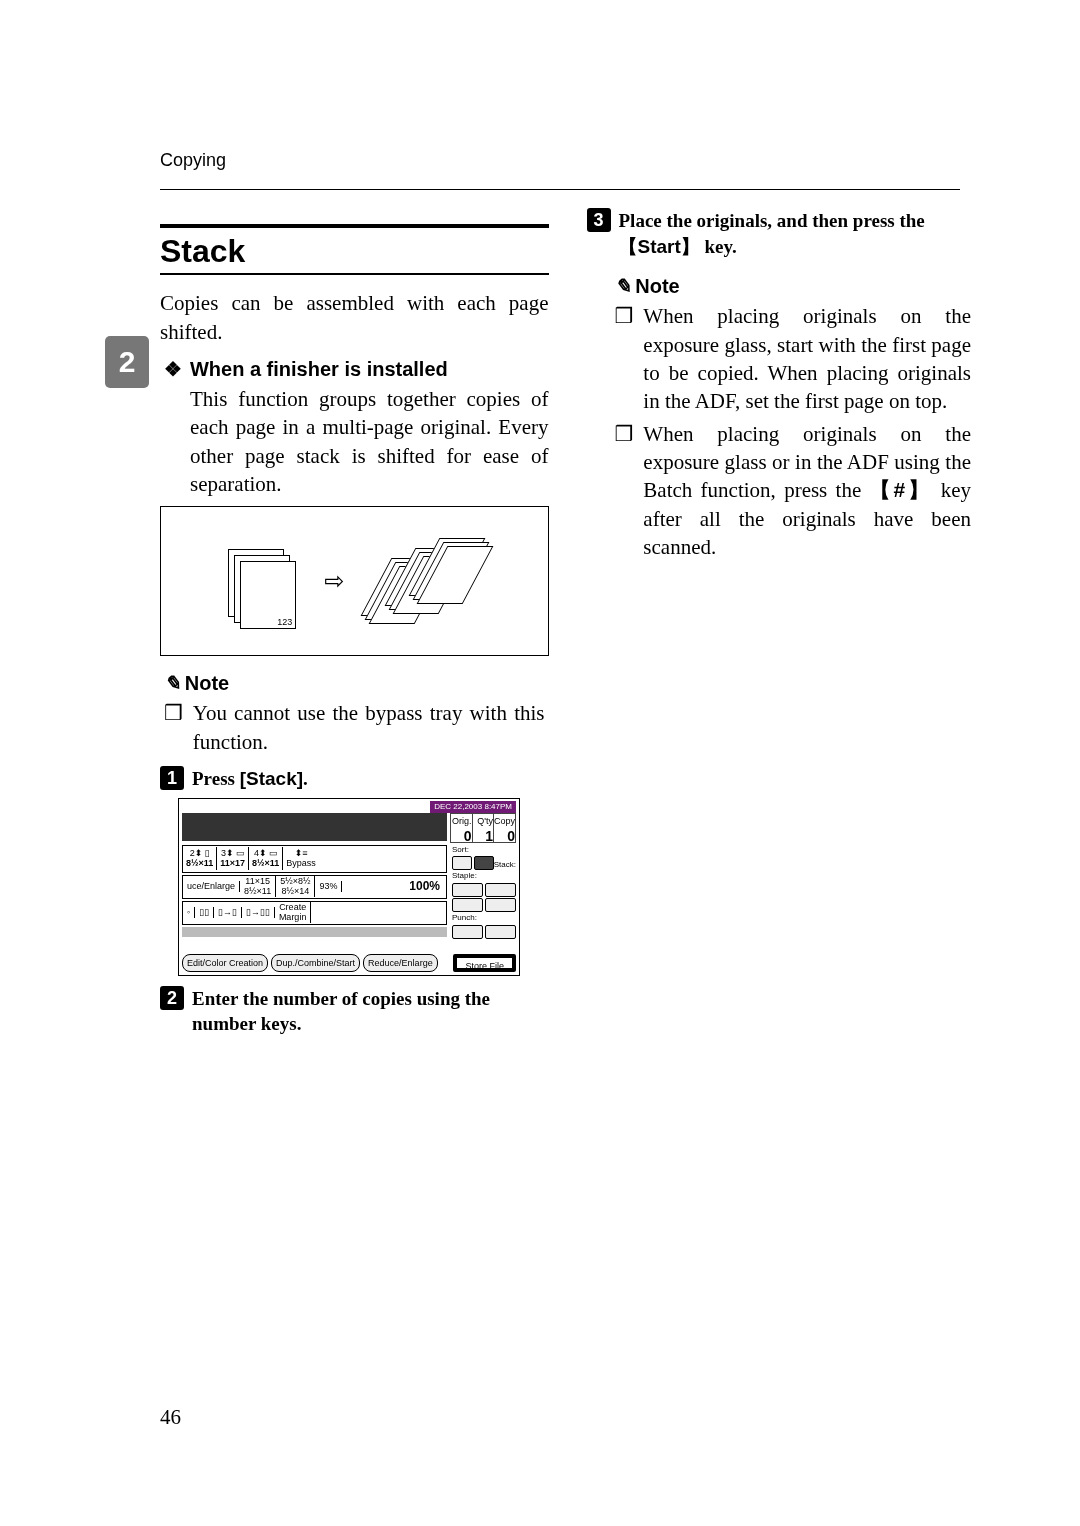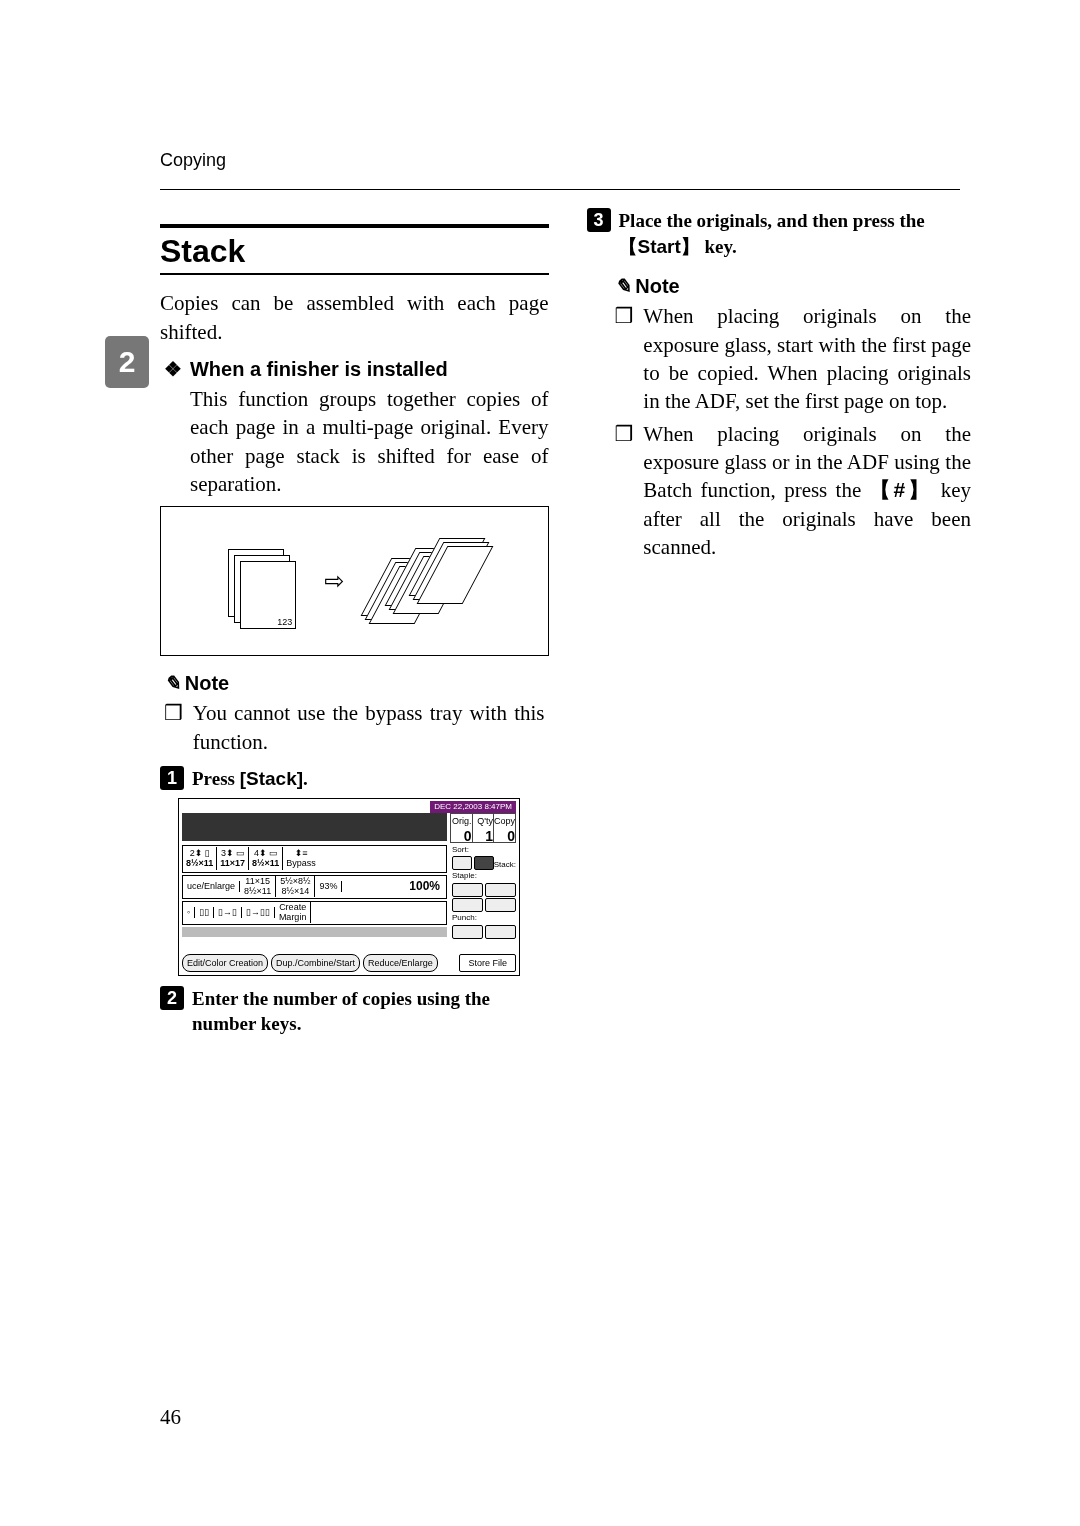--- a/index.html
+++ b/index.html
@@ -254,21 +254,21 @@
   .ss-row.r1{ top:76px;}
   .ss-row.r2{ top:102px;}
   .ss-row.r3{ top:128px; border:none; background:#bbb; height:10px;}
   .ss-row .cell{ border-right:1px solid #000; padding:1px 4px; text-align:center; line-height:1.05;}
   .ss-row .zoom{ margin-left:auto; padding:3px 6px; font-weight:bold; font-size:12px;}
   .ss-bottom {
     position:absolute; left:3px; right:3px; bottom:3px; height:18px;
     display:flex; font-size:9px; gap:3px;
   }
   .ss-bottom .btn{ border:1px solid #000; padding:2px 4px; border-radius:8px; background:#eee;}
-  .ss-bottom .sf{ margin-left:auto; border:1px solid #000000; padding:2px 8px; border-radius:2px;}
+  .ss-bottom .sf{ margin-left:auto; border:4px solid #000000; padding:2px 8px; border-radius:2px;}
 
   .pnum {
     position: absolute;
     left: 160px;
     bottom: 95px;
     font-family: Georgia, serif;
     font-size: 21px;
   }
 
   .col-right .step { margin-top: 0; }

